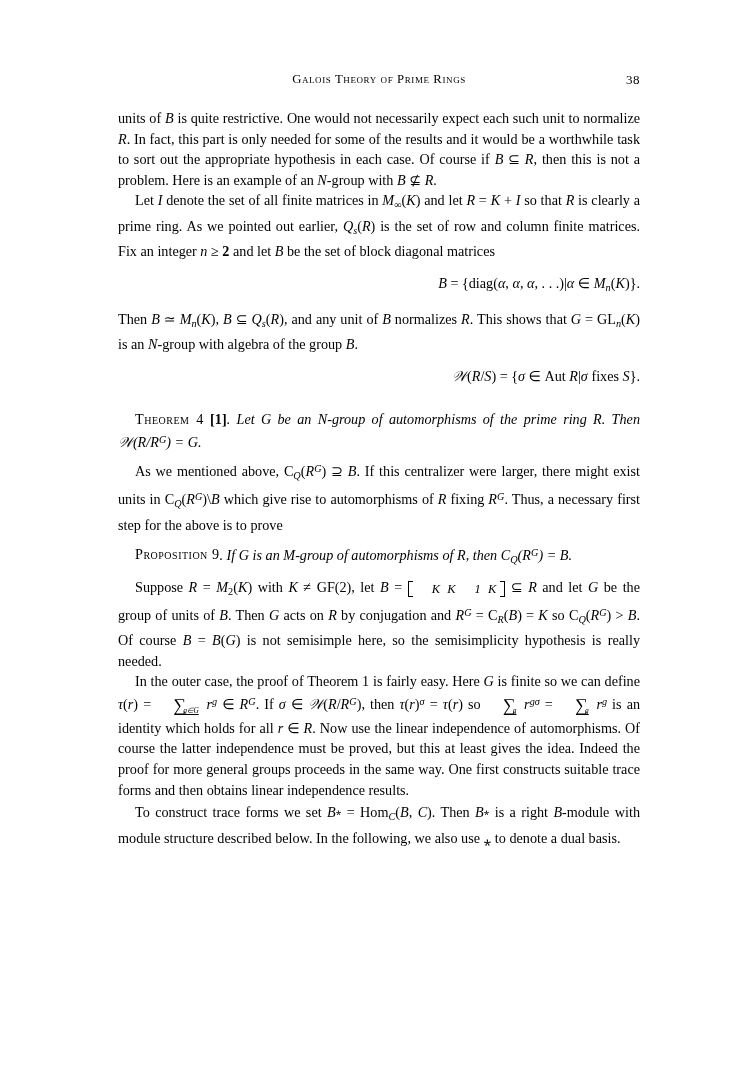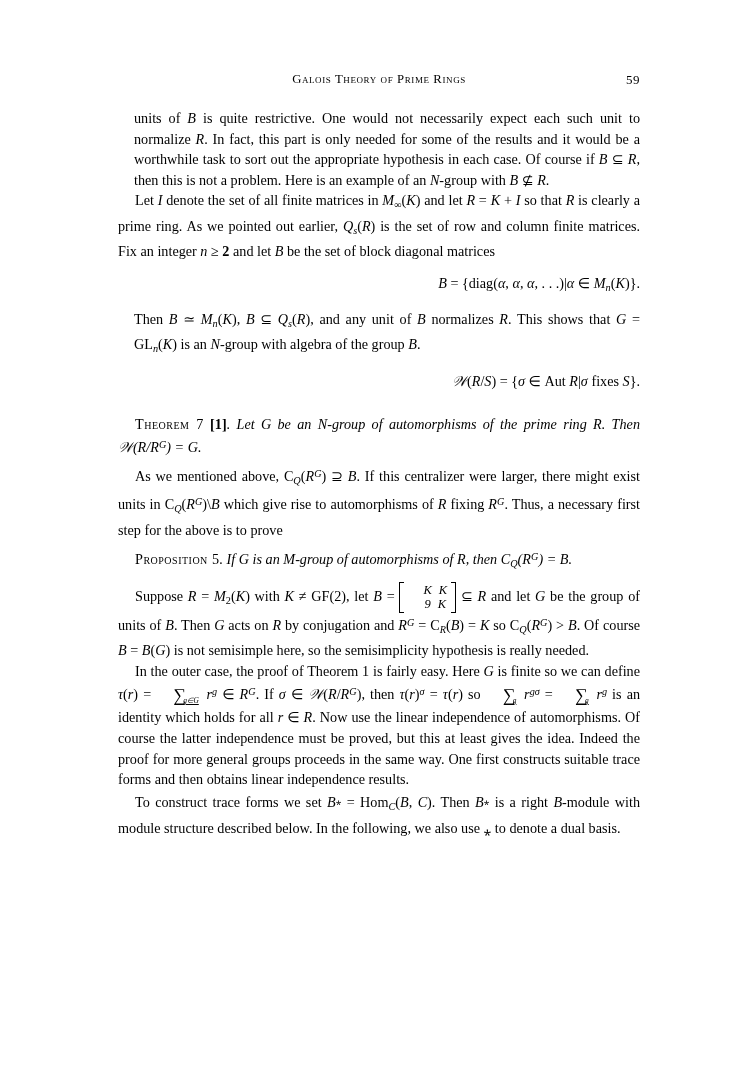--- a/index.html
+++ b/index.html
@@ -59,21 +59,20 @@
   }
   p {
     margin: 0;
     text-indent: 0;
   }
   p.indent {
     text-indent: 17px;
   }
   p.noindent {
     text-indent: 0;
-    margin-left: 16px;
   }
   .gap-sm { height: 7px; }
   .gap-md { height: 11px; }
   .display {
     text-align: right;
     margin: 11px 0 11px 0;
     font-size: 14.2px;
     line-height: 21px;
   }
   .smallcaps {
@@ -106,21 +105,20 @@
     border-top: 1px solid #000;
     border-bottom: 1px solid #000;
     border-left: 1px solid #000;
   }
   .mat-br.right {
     border-left: none;
     border-right: 1px solid #000;
   }
   .mat-rows {
     display: inline-flex;
-    flex-direction: column;
     padding: 1px 2px;
   }
   .mat-rows span {
     display: block;
     text-align: center;
     font-style: italic;
     line-height: 1.15;
     letter-spacing: 2px;
   }
   .bigsum {
@@ -140,56 +138,56 @@
     text-decoration: underline;
   }
 </style>
 </head>
 <body>
 
 <div class="page">
 
   <div class="header">
     <div class="running-title">Galois Theory of Prime Rings</div>
-    <div class="page-number">59</div>
+    <div class="page-number">38</div>
   </div>
 
   <div class="body-col">
 
     <p class="noindent">units of <span class="mi">B</span> is quite restrictive. One would not necessarily expect each such unit to normalize <span class="mi">R</span>. In fact, this part is only needed for some of the results and it would be a worthwhile task to sort out the appropriate hypothesis in each case. Of course if <span class="mi">B</span> ⊆ <span class="mi">R</span>, then this is not a problem. Here is an example of an <span class="mi">N</span>-group with <span class="mi">B</span> ⊈ <span class="mi">R</span>.</p>
 
     <p class="indent">Let <span class="mi">I</span> denote the set of all finite matrices in <span class="mi">M</span><span class="sub mupr">∞</span>(<span class="mi">K</span>) and let <span class="mi">R</span> = <span class="mi">K</span> + <span class="mi">I</span> so that <span class="mi">R</span> is clearly a prime ring. As we pointed out earlier, <span class="mi">Q</span><span class="sub mi">s</span>(<span class="mi">R</span>) is the set of row and column finite matrices. Fix an integer <span class="mi">n</span> ≥ <span class="bf">2</span> and let <span class="mi">B</span> be the set of block diagonal matrices</p>
 
     <div class="display"><span class="mi">B</span> = {diag(<span class="mi">α</span>, <span class="mi">α</span>, <span class="mi">α</span>, . . .)|<span class="mi">α</span> ∈ <span class="mi">M</span><span class="sub mi">n</span>(<span class="mi">K</span>)}.</div>
 
     <p class="noindent">Then <span class="mi">B</span> ≃ <span class="mi">M</span><span class="sub mi">n</span>(<span class="mi">K</span>), <span class="mi">B</span> ⊆ <span class="mi">Q</span><span class="sub mi">s</span>(<span class="mi">R</span>), and any unit of <span class="mi">B</span> normalizes <span class="mi">R</span>. This shows that <span class="mi">G</span> = GL<span class="sub mi">n</span>(<span class="mi">K</span>) is an <span class="mi">N</span>-group with algebra of the group <span class="mi">B</span>.</p>
 
 
     <div class="display"><span style="font-family:'Liberation Serif',serif; font-style:italic;">𝒲</span>(<span class="mi">R</span>/<span class="mi">S</span>) = {<span class="mi">σ</span> ∈ Aut <span class="mi">R</span>|<span class="mi">σ</span> fixes <span class="mi">S</span>}.</div>
 
 
     <div class="gap-md"></div>
 
-    <p class="indent"><span class="smallcaps">Theorem 7</span> <span class="bf">[<span class="bf">1</span>]</span><span class="it">. Let G be an N-group of automorphisms of the prime ring R. Then <span style="font-style:italic;">𝒲</span>(R/R<span class="sup">G</span>) = G.</span></p>
+    <p class="indent"><span class="smallcaps">Theorem 4</span> <span class="bf">[<span class="bf">1</span>]</span><span class="it">. Let G be an N-group of automorphisms of the prime ring R. Then <span style="font-style:italic;">𝒲</span>(R/R<span class="sup">G</span>) = G.</span></p>
 
     <div class="gap-sm"></div>
 
     <p class="indent">As we mentioned above, C<span class="sub mi">Q</span>(<span class="mi">R</span><span class="sup mi">G</span>) ⊇ <span class="mi">B</span>. If this centralizer were larger, there might exist units in C<span class="sub mi">Q</span>(<span class="mi">R</span><span class="sup mi">G</span>)\<span class="mi">B</span> which give rise to automorphisms of <span class="mi">R</span> fixing <span class="mi">R</span><span class="sup mi">G</span>. Thus, a necessary first step for the above is to prove</p>
 
     <div class="gap-sm"></div>
 
-    <p class="indent"><span class="smallcaps">Proposition 5</span><span class="it">. If G is an M-group of automorphisms of R, then C<span class="sub mi">Q</span>(R<span class="sup">G</span>) = B.</span></p>
+    <p class="indent"><span class="smallcaps">Proposition 9</span><span class="it">. If G is an M-group of automorphisms of R, then C<span class="sub mi">Q</span>(R<span class="sup">G</span>) = B.</span></p>
 
     <div class="gap-sm"></div>
 
     <p class="indent">Suppose <span class="mi">R</span> = <span class="mi">M</span><span class="sub mupr">2</span>(<span class="mi">K</span>) with <span class="mi">K</span> ≠ <span class="mupr">GF</span>(2), let <span class="mi">B</span> = <span class="frac-matrix">
           <span class="mat-br"></span>
           <span class="mat-rows">
             <span>K K</span>
-            <span>9 K</span>
+            <span>1 K</span>
           </span>
           <span class="mat-br right"></span>
         </span> ⊆ <span class="mi">R</span> and let <span class="mi">G</span> be the group of units of <span class="mi">B</span>. Then <span class="mi">G</span> acts on <span class="mi">R</span> by conjugation and <span class="mi">R</span><span class="sup mi">G</span> = C<span class="sub mi">R</span>(<span class="mi">B</span>) = <span class="mi">K</span> so C<span class="sub mi">Q</span>(<span class="mi">R</span><span class="sup mi">G</span>) &gt; <span class="mi">B</span>. Of course <span class="mi">B</span> = <span class="mi">B</span>(<span class="mi">G</span>) is not semisimple here, so the semisimplicity hypothesis is really needed.</p>
 
     <p class="indent">In the outer case, the proof of Theorem 1 is fairly easy. Here <span class="mi">G</span> is finite so we can define <span class="mi">τ</span>(<span class="mi">r</span>) = <span class="bigsum">∑</span><span class="sumsub">g∈G</span> <span class="mi">r</span><span class="sup mi">g</span> ∈ <span class="mi">R</span><span class="sup mi">G</span>. If <span class="mi">σ</span> ∈ <span style="font-style:italic;">𝒲</span>(<span class="mi">R</span>/<span class="mi">R</span><span class="sup mi">G</span>), then <span class="mi">τ</span>(<span class="mi">r</span>)<span class="sup mi">σ</span> = <span class="mi">τ</span>(<span class="mi">r</span>) so <span class="bigsum">∑</span><span class="sumsub">g</span> <span class="mi">r</span><span class="sup mi">gσ</span> = <span class="bigsum">∑</span><span class="sumsub">g</span> <span class="mi">r</span><span class="sup mi">g</span> is an identity which holds for all <span class="mi">r</span> ∈ <span class="mi">R</span>. Now use the linear independence of automorphisms. Of course the latter independence must be proved, but this at least gives the idea. Indeed the proof for more general groups proceeds in the same way. One first constructs suitable trace forms and then obtains linear independence results.</p>
 
     <p class="indent">To construct trace forms we set <span class="mi">B</span><span class="sup">⁎</span> = Hom<span class="sub mi">C</span>(<span class="mi">B</span>, <span class="mi">C</span>). Then <span class="mi">B</span><span class="sup">⁎</span> is a right <span class="mi">B</span>-module with module structure described below. In the following, we also use ⁎ to denote a dual basis.</p>
 
   </div>
 </div>

